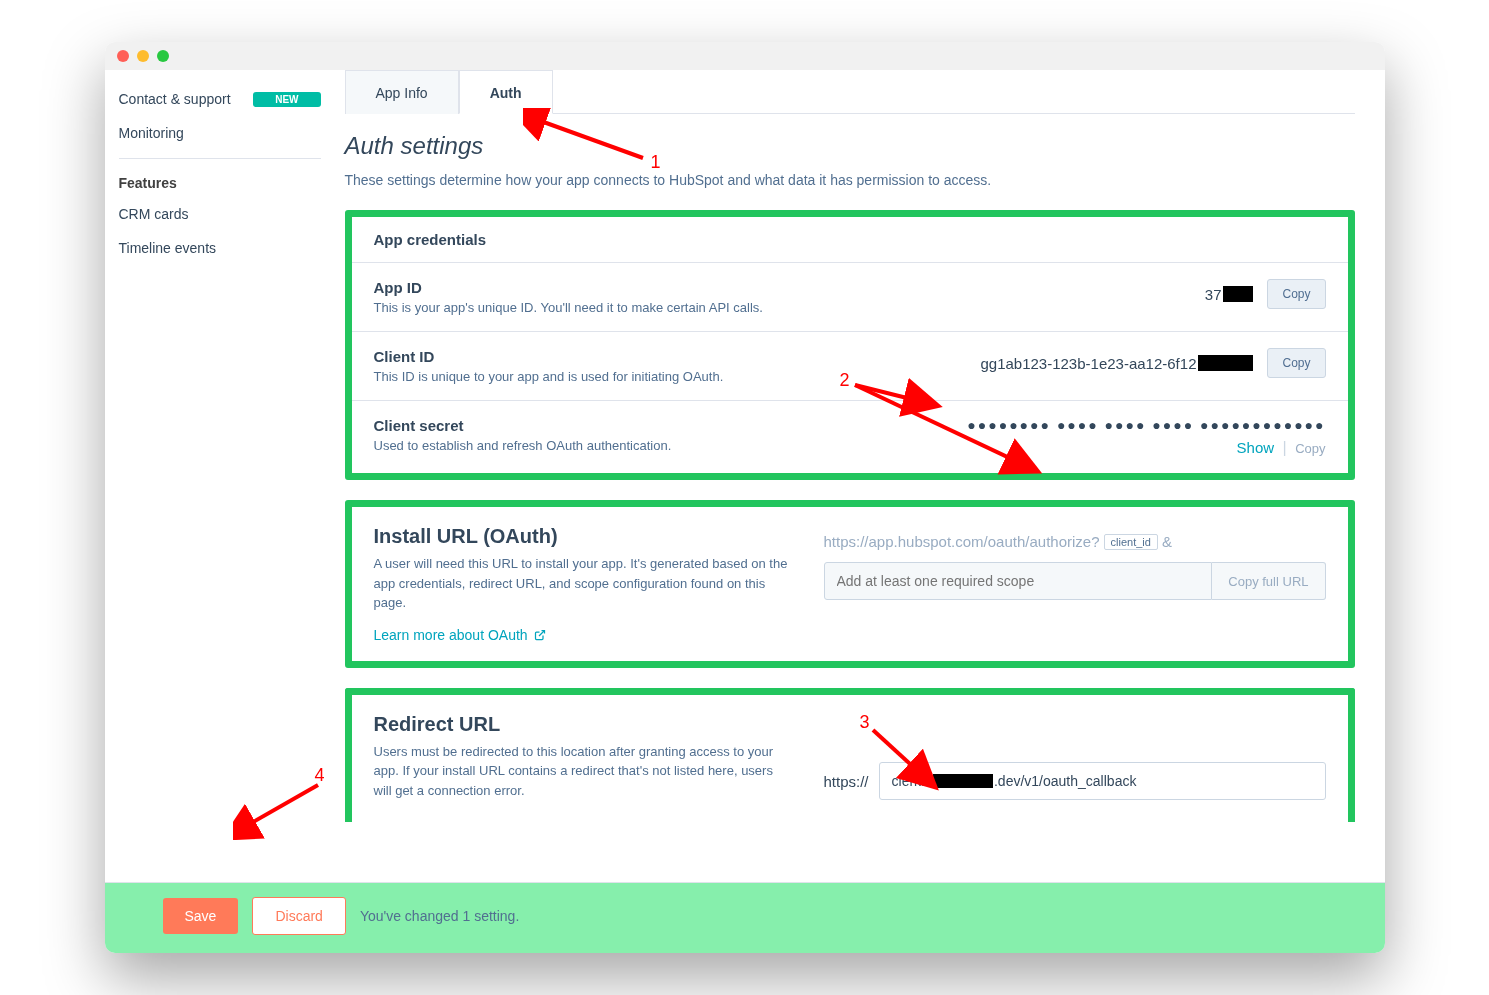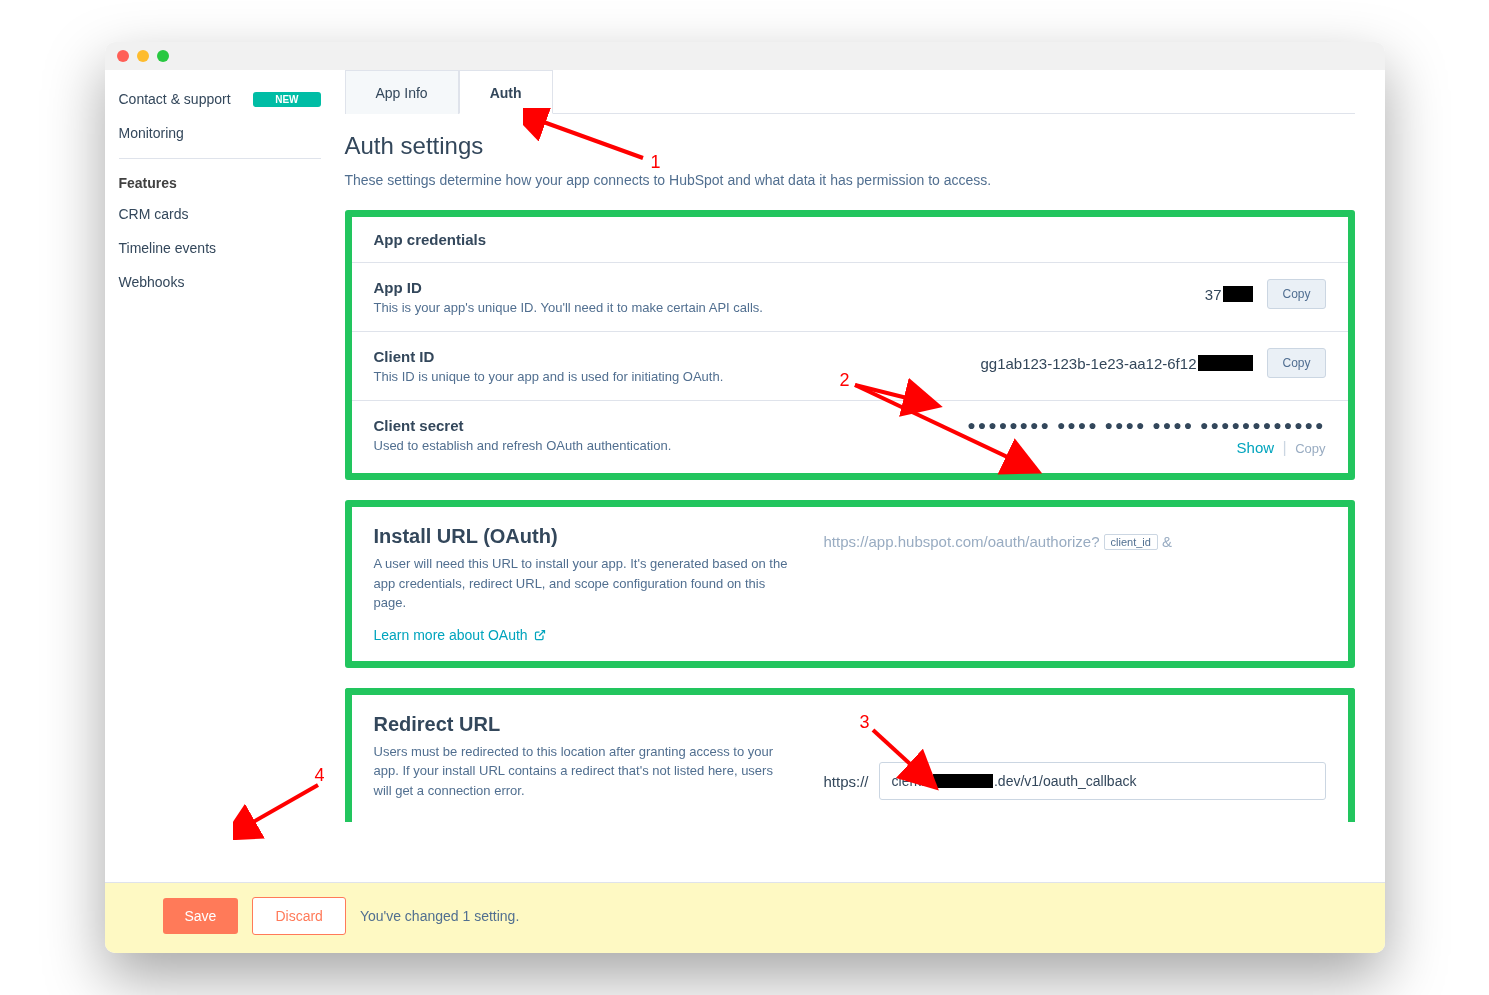--- a/index.html
+++ b/index.html
@@ -66,21 +66,21 @@
     border:1px solid #dfe3eb;
     border-bottom:none;
     margin-bottom:-1px;
   }
   .tab.inactive { }
   .tab.active {
     background:#fff;
     font-weight:600;
     border-bottom:1px solid #fff;
   }
-  h1.page-title { font-size:24px; font-weight:500; color:#33475b; margin-bottom:12px;}
+  h1.page-title { font-size:24px; font-weight:500; color:#33475b; margin-bottom:12px;font-style:italic;}
   .page-desc { font-size:14px; color:#516f90; margin-bottom:22px;}
   .panel {
     border:7px solid #22c55e;
     border-radius:3px;
     margin-bottom:20px;
   }
   .panel-header {
     padding: 14px 22px;
     font-weight:600; font-size:15px;
     border-bottom:1px solid #dfe3eb;
@@ -132,21 +132,21 @@
   .proto { font-size:15px; color:#33475b;}
   .redirect-input {
     flex:1; border:1px solid #cbd6e2; border-radius:3px;
     padding:10px 12px; font-size:14px; background:#fff; color:#33475b;
     display:flex; align-items:center;
   }
   .redirect-input span.blk { background:#000; display:inline-block; width:60px; height:14px; margin:0 1px;}
   .footer {
     position:relative;
     border-top:1px solid #dfe3eb;
-    background:#fef9c3;
+    background:#86efac;
     display:flex; align-items:center;
     padding: 14px 24px 18px 58px;
     gap:14px;
   }
   .btn-save { background:#ff7a59; color:#fff; border:none; padding:10px 22px; font-size:14px; border-radius:3px; cursor:pointer; font-weight:500;}
   .btn-discard { background:#fff; color:#ff7a59; border:1px solid #ff7a59; padding:10px 22px; font-size:14px; border-radius:3px; cursor:pointer;}
   .footer-msg { font-size:14px; color:#516f90;}
 
   
   .anno { position:absolute; pointer-events:none; }
@@ -171,23 +171,20 @@
       <div class="side-item">
         <span>Monitoring</span>
       </div>
       <div class="side-divider"></div>
       <div class="side-heading">Features</div>
       <div class="side-item">
         <span>CRM cards</span>
       </div>
       <div class="side-item">
         <span>Timeline events</span>
-      </div>
-      <div class="side-item">
-        <span>Webhooks</span>
       </div>
     </div>
 
     <div class="main">
       <div class="tabs">
         <div class="tab inactive">App Info</div>
         <div class="tab active">Auth</div>
       </div>
 
       <h1 class="page-title">Auth settings</h1>
@@ -253,20 +250,24 @@
                   <line x1="10" y1="14" x2="21" y2="3"></line>
                 </svg>
             </div>
           </div>
           <div class="right">
             <div class="url-preview">
               <span>https://app.hubspot.com/oauth/authorize?</span>
               <span class="chip">client_id</span>
               <span>&amp;</span>
             </div>
+            <div class="scope-row">
+              <input class="scope-input" readonly="" placeholder="Add at least one required scope" style="">
+              <button class="scope-btn">Copy full URL</button>
+            </div>
           </div>
         </div>
       </div>
 
       <div class="panel" style="border-bottom:none; border-radius:3px 3px 0 0;">
         <div class="panel-body" style="padding-bottom:22px;">
           <div class="left">
             <div class="install-title">Redirect URL</div>
             <div class="install-desc" style="margin-bottom:0;">Users must be redirected to this location after granting access to your app. If your install URL contains a redirect that's not listed here, users will get a connection error.</div>
           </div>

